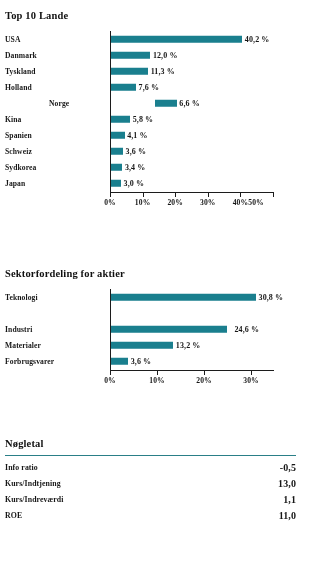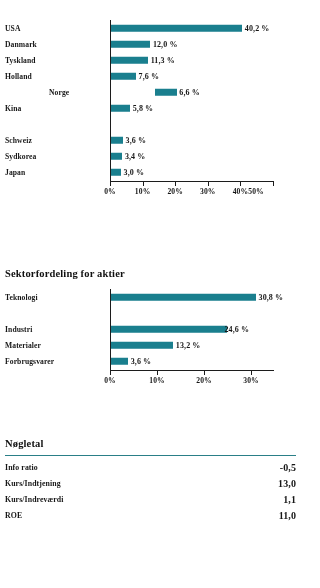--- a/index.html
+++ b/index.html
@@ -149,20 +149,21 @@
     white-space: nowrap;
     letter-spacing: 0.1px;
   }
 </style>
 </head>
 <body>
 
 <div class="page">
 
   <div class="section" style="top:10px;">
+    <div class="section-title">Top 10 Lande</div>
 
     <div class="chart" id="chart-countries" style="margin-top:10px;height:195px;">
         <div class="axis-line axis-v" style="left: 110px; top: 0px; height: 162px;"></div>
         <div class="cat-row" style="position: absolute; top: 0px;">
           <div class="cat-label">USA</div>
           <div class="bar" style="left: 111.3px; width: 131.052px; background: rgb(26, 127, 142);"></div>
           <div class="bar-value" style="left: 242.352px;">40,2 %</div>
         </div>
         <div class="cat-row" style="position: absolute; top: 16px;">
           <div class="cat-label">Danmark</div>
@@ -181,20 +182,25 @@
         </div>
         <div class="cat-row" style="position: absolute; top: 64px; margin-left: 44px;">
           <div class="cat-label">Norge</div>
           <div class="bar" style="left: 111.3px; width: 21.516px; background: rgb(26, 127, 142);"></div>
           <div class="bar-value" style="left: 132.816px;">6,6 %</div>
         </div>
         <div class="cat-row" style="position: absolute; top: 80px;">
           <div class="cat-label">Kina</div>
           <div class="bar" style="left: 111.3px; width: 18.908px; background: rgb(26, 127, 142);"></div>
           <div class="bar-value" style="left: 130.208px;">5,8 %</div>
+        </div>
+        <div class="cat-row" style="position: absolute; top: 96px;">
+          <div class="cat-label">Spanien</div>
+          <div class="bar" style="left: 111.3px; width: 13.366px; background: rgb(26, 127, 142);"></div>
+          <div class="bar-value" style="left: 124.666px;">4,1 %</div>
         </div>
         <div class="cat-row" style="position: absolute; top: 112px;">
           <div class="cat-label">Schweiz</div>
           <div class="bar" style="left: 111.3px; width: 11.736px; background: rgb(26, 127, 142);"></div>
           <div class="bar-value" style="left: 123.036px;">3,6 %</div>
         </div>
         <div class="cat-row" style="position: absolute; top: 128px;">
           <div class="cat-label">Sydkorea</div>
           <div class="bar" style="left: 111.3px; width: 11.084px; background: rgb(26, 127, 142);"></div>
           <div class="bar-value" style="left: 122.384px;">3,4 %</div>
@@ -226,21 +232,21 @@
     <div class="chart" id="chart-sectors" style="margin-top:10px;height:120px;">
         <div class="axis-line axis-v" style="left: 110px; top: 0px; height: 82px;"></div>
         <div class="cat-row" style="position: absolute; top: 0px;">
           <div class="cat-label">Teknologi</div>
           <div class="bar" style="left: 111.3px; width: 144.76px; background: rgb(26, 127, 142);"></div>
           <div class="bar-value" style="left: 256.06px;">30,8 %</div>
         </div>
         <div class="cat-row" style="position: absolute; top: 32px;">
           <div class="cat-label">Industri</div>
           <div class="bar" style="left: 111.3px; width: 115.62px; background: rgb(26, 127, 142);"></div>
-          <div class="bar-value" style="left: 222px;">24,6 %</div>
+          <div class="bar-value" style="left: 232px;">24,6 %</div>
         </div>
         <div class="cat-row" style="position: absolute; top: 48px;">
           <div class="cat-label">Materialer</div>
           <div class="bar" style="left: 111.3px; width: 62.04px; background: rgb(26, 127, 142);"></div>
           <div class="bar-value" style="left: 173.34px;">13,2 %</div>
         </div>
         <div class="cat-row" style="position: absolute; top: 64px;">
           <div class="cat-label">Forbrugsvarer</div>
           <div class="bar" style="left: 111.3px; width: 16.92px; background: rgb(26, 127, 142);"></div>
           <div class="bar-value" style="left: 128.22px;">3,6 %</div>

